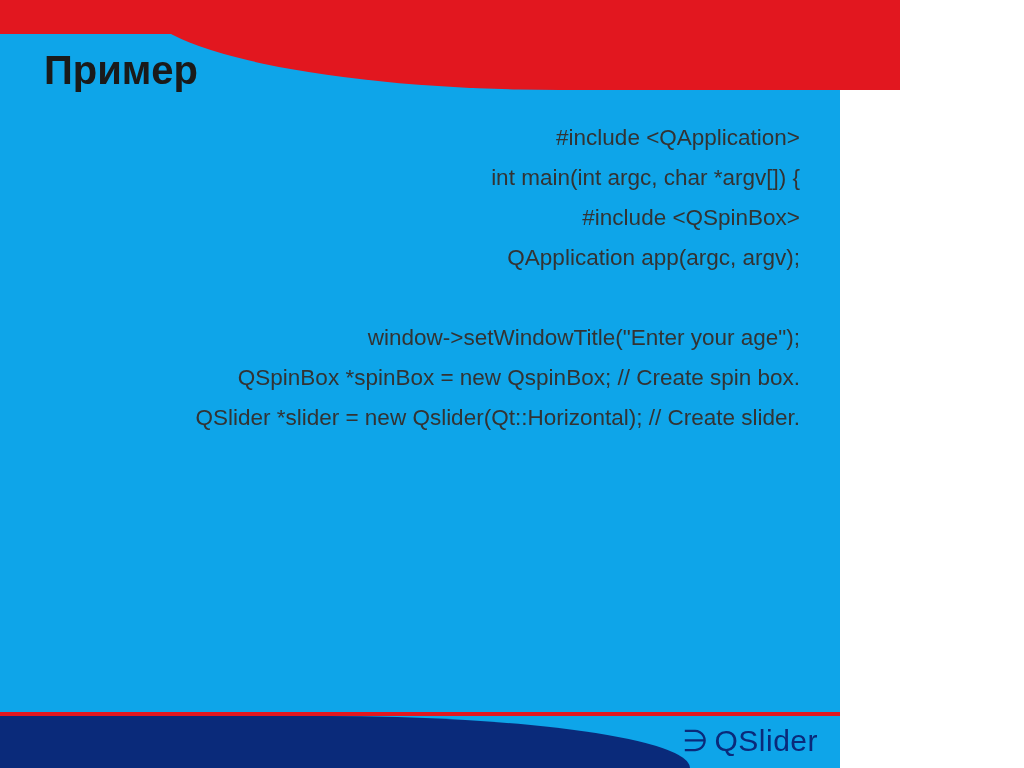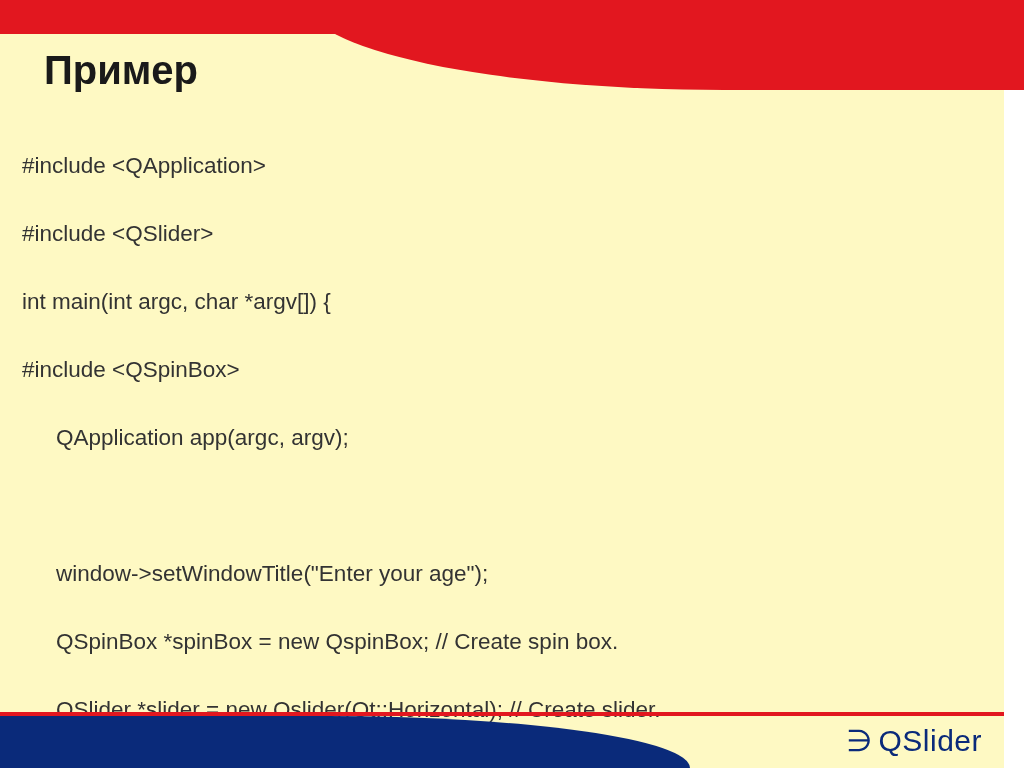--- a/index.html
+++ b/index.html
@@ -8,23 +8,24 @@
     padding: 0;
     width: 1024px;
     height: 768px;
     font-family: Arial, Helvetica, sans-serif;
     background: #fff;
     color: #323232;
     overflow: hidden;
   }
   .slide {
     position: relative;
-    width: 1004px;
+    width: 840px;
     height: 768px;
-    background: #fef9c3;
+    background: #0ea5e9;
+    text-align: right;
   }
   
   .topbar {
     position: absolute;
     top: 0; left: 0; right: 0;
     height: 34px;
     background: #e2171f;
     z-index: 2;
   }
   .topcurve {
@@ -48,21 +49,21 @@
   }
   .code {
     position: absolute;
     top: 118px;
     left: 22px;
     right: 40px;
     font-size: 22.5px;
     line-height: 40px;
     color: #333;
   }
-  .code .line { white-space: pre; margin-top: 28px; }
+  .code .line { white-space: pre; }
   .indent1 { padding-left: 34px; }
   
   .bottombar {
     position: absolute;
     left: 0; right: 0; bottom: 0;
     height: 60px;
   }
   .rule-red {
     position: absolute;
     left: 0; right: 0; bottom: 52px;
@@ -102,21 +103,20 @@
 <body>
 
 <div class="slide">
   <div class="topbar"></div>
   <div class="topcurve"></div>
 
   <div class="title">Пример</div>
 
   <div class="code">
     <div class="line">#include &lt;QApplication&gt;</div>
-    <div class="line">#include &lt;QSlider&gt;</div>
     <div class="line">int main(int argc, char *argv[]) {</div>
     <div class="line">#include &lt;QSpinBox&gt;</div>
     <div class="line indent1">QApplication app(argc, argv);</div>
     <div class="line indent1"> </div>
     <div class="line indent1">window-&gt;setWindowTitle("Enter your age");</div>
     <div class="line indent1">QSpinBox *spinBox = new QspinBox; // Create spin box.</div>
     <div class="line indent1">QSlider *slider = new Qslider(Qt::Horizontal); // Create slider.</div>
   </div>
 
   <div class="bottombar">

